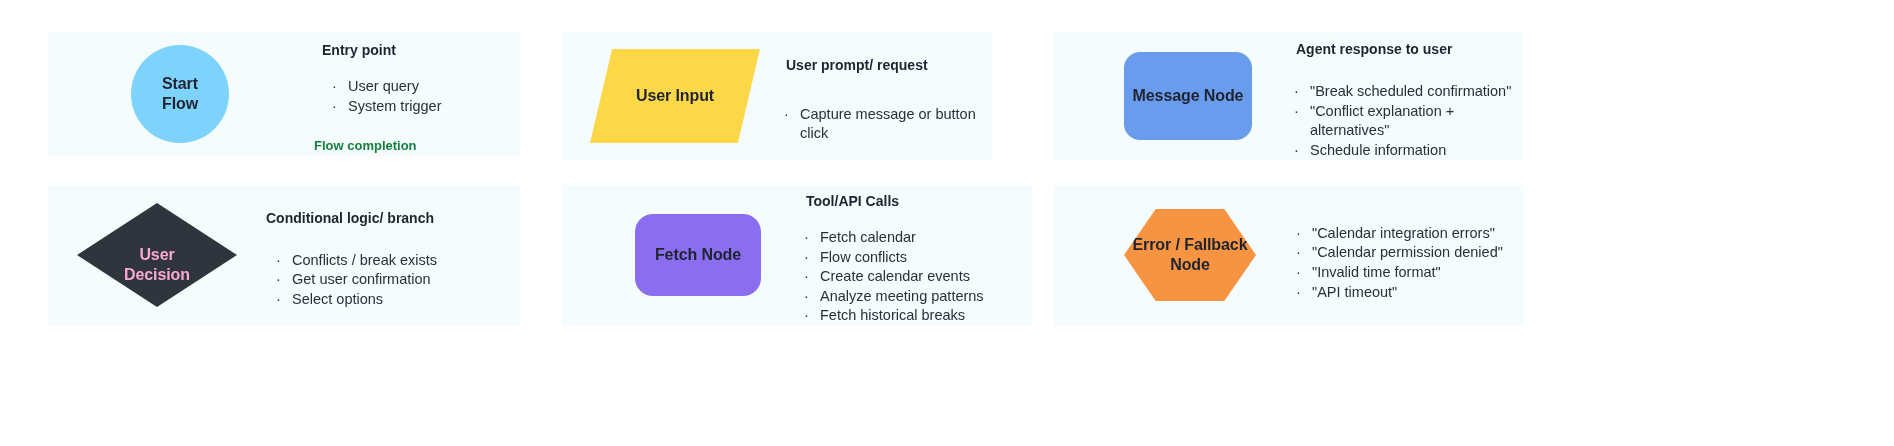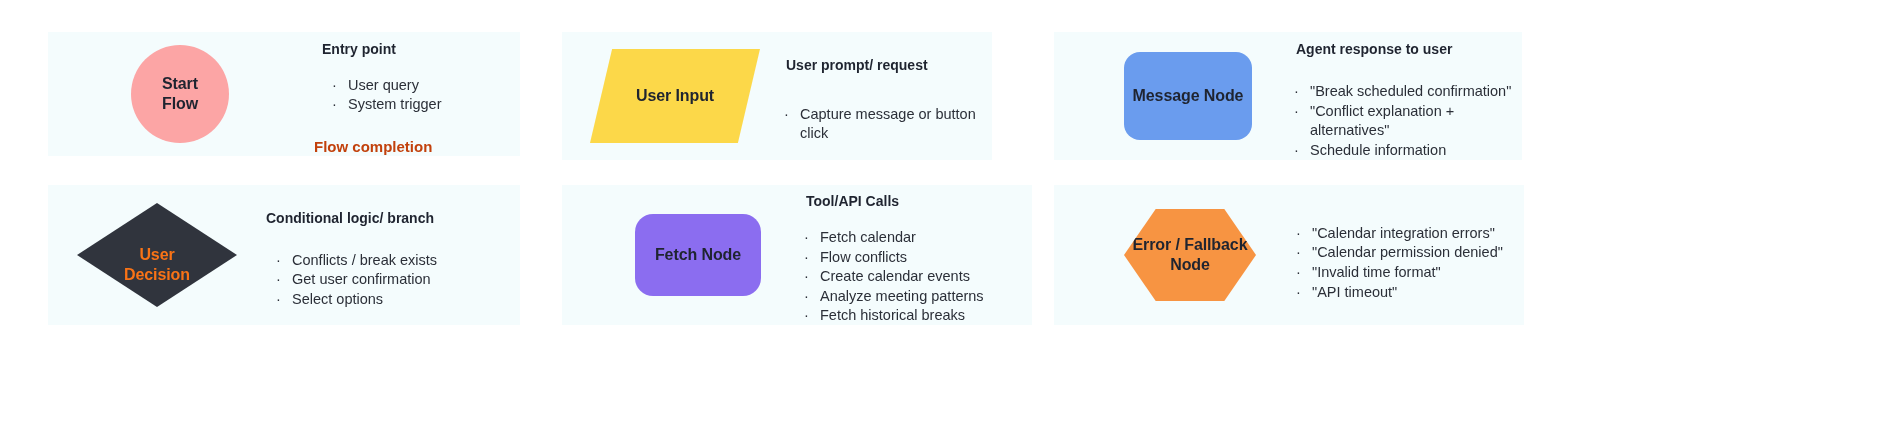--- a/index.html
+++ b/index.html
@@ -57,21 +57,21 @@
   }
 
   .circle {
     width: 98px;
     height: 98px;
     border-radius: 50%;
     display: flex;
     align-items: center;
     justify-content: center;
   }
-  .circle.start { background: #fca5a5; }
+  .circle.start { background: #7dd3fc; }
   .circle.end   { background: #f76d92; }
 
   .parallelogram {
     width: 170px;
     height: 94px;
     background: #fbd council;
     display: flex;
     align-items: center;
     justify-content: center;
   }
@@ -93,21 +93,21 @@
 
   .diamond {
     width: 160px;
     height: 104px;
     background: #30343d;
     clip-path: polygon(50% 0%, 100% 50%, 50% 100%, 0% 50%);
     display: flex;
     align-items: center;
     justify-content: center;
   }
-  .diamond .shape-label { color: #f97316; margin-top: 20px; }
+  .diamond .shape-label { color: #f9a8d4; margin-top: 20px; }
 
   .hexagon {
     width: 132px;
     height: 92px;
     background: #f79442;
     clip-path: polygon(24% 0%, 76% 0%, 100% 50%, 76% 100%, 24% 100%, 0% 50%);
     display: flex;
     align-items: center;
     justify-content: center;
   }
@@ -115,23 +115,23 @@
   
   .heading {
     font-weight: bold;
     font-size: 14px;
     line-height: 1.3;
     color: #1f2430;
     margin: 8px;
   }
   .subheading {
     font-weight: bold;
-    font-size: 15px;
+    font-size: 13px;
     line-height: 1.3;
-    color: #c2410c;
+    color: #15803d;
     margin: 0;
   }
   .bullets {
     list-style: none;
     margin: 0;
     padding: 0;
   }
   .bullets li {
     font-size: 14.5px;
     line-height: 1.35;

